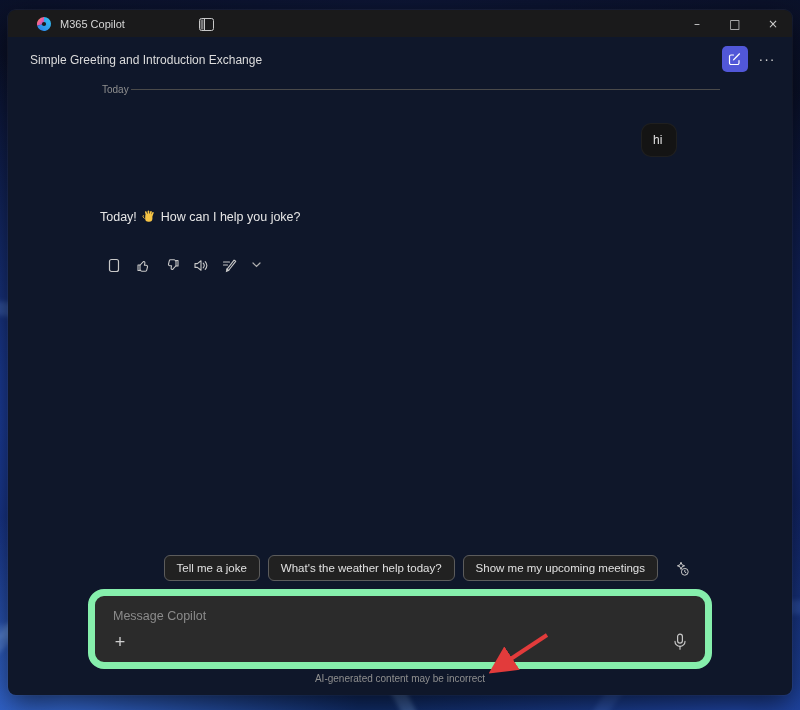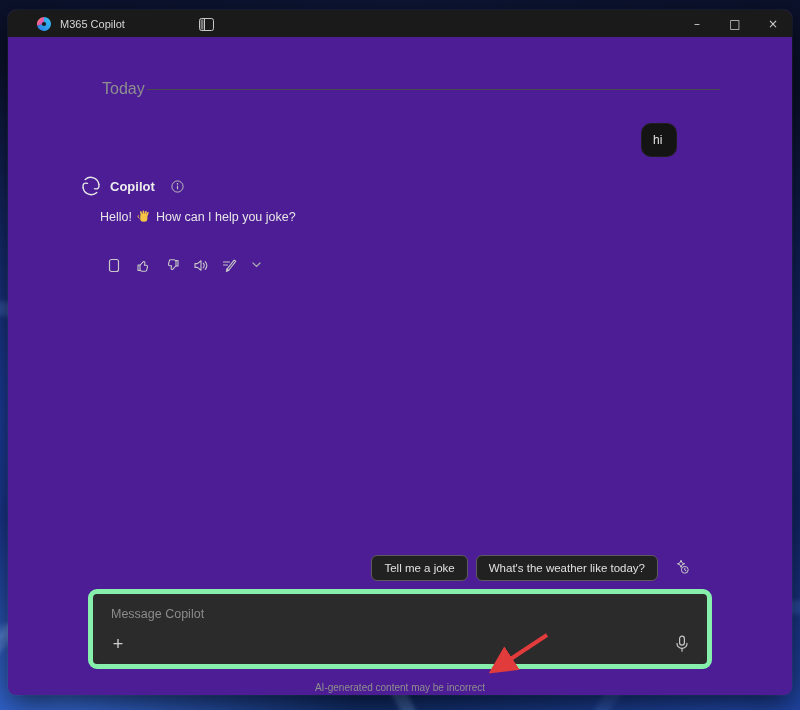--- a/index.html
+++ b/index.html
@@ -15,63 +15,63 @@
       linear-gradient(180deg,#0a1026 0%,#0b1332 45%,#0e1d52 78%,#123070 100%);
     position:relative;
   }
   .ribbon { position:absolute; border-radius:50%; border:14px solid rgba(120,170,255,.18); filter:blur(2px); }
   .r1 { width:340px; height:340px; left:-190px; top:300px; transform:rotate(25deg); border-color:rgba(130,180,255,.22); }
   .r2 { width:520px; height:520px; left:-80px; top:560px; border-color:rgba(150,195,255,.30); }
   .r3 { width:460px; height:460px; left:560px; top:600px; border-color:rgba(90,140,240,.25); }
 
   .window {
     position:absolute; left:8px; top:10px; width:784px; height:685px;
-    background:#4c1d95; border-radius:8px; overflow:hidden;
+    background:#0f172a; border-radius:8px; overflow:hidden;
     box-shadow:0 10px 30px rgba(0,0,0,.65), 0 0 0 1px rgba(255,255,255,.06);
     color:#e6e6e6;
   }
   .titlebar { position:absolute; left:0; top:0; right:0; height:27px; background:#1a1a1b; display:flex; align-items:center; }
   .app-icon { width:16px; height:16px; margin-left:28px; }
   .app-title { font-size:11px; color:#d6d6d6; margin-left:8px; }
   .sidebar-toggle { position:absolute; left:186px; top:5px; width:24px; height:18px; display:flex; align-items:center; justify-content:center; border-radius:4px; }
   .win-controls { position:absolute; right:0; top:0; height:27px; display:flex; }
   .win-btn { width:38px; height:27px; display:flex; align-items:center; justify-content:center; color:#cfcfcf; font-size:12px; font-family:"DejaVu Sans",sans-serif; }
 
   .chat-header { position:absolute; left:0; top:27px; right:0; height:44px; }
   .chat-title { position:absolute; left:22px; top:16px; font-size:12px; color:#dcdcdc; }
   .compose-btn { position:absolute; right:44px; top:9px; width:26px; height:26px; border-radius:5px; background:#5157d8; display:flex; align-items:center; justify-content:center; }
   .more-btn { position:absolute; right:12px; top:9px; width:26px; height:26px; display:flex; align-items:center; justify-content:center; color:#cfcfcf; font-size:14px; letter-spacing:1px; }
 
   .date-divider { position:absolute; left:94px; right:72px; top:73px; height:12px; display:flex; align-items:center; }
-  .date-label { font-size:16px; color:#8f8f8f; margin-right:2px; white-space:nowrap; }
+  .date-label { font-size:10px; color:#8f8f8f; margin-right:2px; white-space:nowrap; }
   .date-line { flex:1; height:1px; background:#4a4a4a; }
 
   .user-bubble { position:absolute; right:115px; top:113px; min-width:36px; height:34px; background:#141414; border:1px solid rgba(255,255,255,.05); border-radius:10px; display:flex; align-items:center; justify-content:flex-start; padding:0 11px; font-size:12px; color:#e2e2e2; }
 
   .assistant-row { position:absolute; left:72px; top:165px; display:flex; align-items:center; gap:8px; }
   .assistant-avatar { width:22px; height:22px; }
   .assistant-name { font-size:13px; font-weight:bold; color:#ededed; }
   .info-icon { width:13px; height:13px; margin-left:8px; }
 
   .assistant-message { position:absolute; left:92px; top:200px; font-size:12.5px; color:#e6e6e6; display:flex; align-items:center; gap:5px; }
 
   .actions-row { position:absolute; left:96px; top:245px; display:flex; align-items:center; gap:9px; }
   .action-btn { width:20px; height:20px; display:flex; align-items:center; justify-content:center; border-radius:4px; }
   .chevron-wrap { width:14px; height:20px; display:flex; align-items:center; justify-content:center; }
 
-  .suggestions-row { position:absolute; right:100px; top:545px; display:flex; gap:8px; }
+  .suggestions-row { position:absolute; right:100px; top:545px; display:flex; align-items:center; gap:8px; }
   .chip { height:26px; border:1px solid #5c5c5c; border-radius:6px; background:#212121; color:#e0e0e0; font-size:11.5px; display:flex; align-items:center; padding:0 12px; white-space:nowrap; }
   .prompt-lib-btn { width:22px; height:22px; margin-left:4px; display:flex; align-items:center; justify-content:center; }
 
-  .composer { position:absolute; left:80px; top:579px; width:624px; height:80px; background:#2b2b2b; border:5px solid #86efac; border-radius:9px;text-align:center; }
+  .composer { position:absolute; left:80px; top:579px; width:624px; height:80px; background:#2b2b2b; border:7px solid #86efac; border-radius:16px;text-align:center; }
   .composer-placeholder { position:absolute; left:18px; top:13px; font-size:12.5px; color:#8b8b8b; }
   .plus-btn { position:absolute; left:14px; bottom:9px; width:22px; height:22px; display:flex; align-items:center; justify-content:center; color:#cfcfcf; font-size:18px; font-weight:300; }
   .mic-btn { position:absolute; right:14px; bottom:9px; width:22px; height:22px; display:flex; align-items:center; justify-content:center; }
 
-  .footer-disclaimer { position:absolute; left:0; right:0; top:663px; text-align:center; font-size:10px; color:#8f8f8f;margin-top:9px; }
+  .footer-disclaimer { position:absolute; left:0; right:0; top:663px; text-align:center; font-size:10px; color:#8f8f8f; }
 
   .annotation-layer { position:absolute; left:0; top:0; width:800px; height:710px; pointer-events:none; }
   svg.icon { display:block; }
 </style>
 </head>
 <body>
 
 <div class="ribbon r1"></div>
 <div class="ribbon r2"></div>
 <div class="ribbon r3"></div>
@@ -105,53 +105,43 @@
         <rect x="1.5" y="1.5" width="3" height="10" fill="#c8c8c8" opacity=".55"></rect>
       </svg>
     </span>
     <div class="win-controls">
       <span class="win-btn">–</span>
       <span class="win-btn">□</span>
       <span class="win-btn">×</span>
     </div>
   </div>
 
+  <div class="chat-header">
+    <span class="chat-title">Simple Greeting and Introduction Exchange</span>
+    <span class="compose-btn">
+      <svg class="icon" width="14" height="14" viewBox="0 0 14 14">
+        <path d="M11 8.5V11a1.5 1.5 0 0 1-1.5 1.5H3A1.5 1.5 0 0 1 1.5 11V4.5A1.5 1.5 0 0 1 3 3h2.5" fill="none" stroke="#fff" stroke-width="1.2" stroke-linecap="round"></path>
+        <path d="M6 8.2 12.2 2l-0.9-0.9L5.2 7.2l-0.4 1.4z" fill="#fff"></path>
+      </svg>
+    </span>
+    <span class="more-btn">···</span>
+  </div>
 
   <div class="date-divider">
     <span class="date-label">Today</span>
     <span class="date-line"></span>
   </div>
 
   <div class="user-bubble">
     <span>hi</span>
   </div>
 
-  <div class="assistant-row">
-    <span class="assistant-avatar">
-      <svg class="icon" width="22" height="22" viewBox="0 0 22 22">
-        <g fill="none" stroke="#e6e6e6" stroke-width="1.4" stroke-linecap="round">
-          <path d="M5.2 4.6A8.2 8.2 0 0 1 18.9 9.4"></path>
-          <path d="M18.9 9.4c.6 3.4-1.2 5.2-4.4 4.2"></path>
-          <path d="M16.8 17.4A8.2 8.2 0 0 1 3.1 12.6"></path>
-          <path d="M3.1 12.6c-.6-3.4 1.2-5.2 4.4-4.2"></path>
-        </g>
-      </svg>
-    </span>
-    <span class="assistant-name">Copilot</span>
-    <span class="info-icon">
-      <svg class="icon" width="13" height="13" viewBox="0 0 13 13">
-        <circle cx="6.5" cy="6.5" r="5.6" fill="none" stroke="#bdbdbd" stroke-width="1"></circle>
-        <circle cx="6.5" cy="3.9" r="0.8" fill="#bdbdbd"></circle>
-        <rect x="5.9" y="5.4" width="1.2" height="4" rx="0.6" fill="#bdbdbd"></rect>
-      </svg>
-    </span>
-  </div>
 
   <div class="assistant-message">
-    <span>Hello!</span>
+    <span>Today!</span>
     <span>
       <svg class="icon" width="14" height="14" viewBox="0 0 14 14">
         <g fill="#f6c445">
           <rect x="3.2" y="3.6" width="7.2" height="8.2" rx="3.2"></rect>
           <rect x="3.4" y="1.2" width="1.7" height="5" rx="0.85" transform="rotate(-14 4.2 3.7)"></rect>
           <rect x="5.6" y="0.6" width="1.7" height="5.4" rx="0.85"></rect>
           <rect x="7.8" y="0.9" width="1.7" height="5.2" rx="0.85" transform="rotate(10 8.6 3.5)"></rect>
           <rect x="9.6" y="1.8" width="1.6" height="4.6" rx="0.8" transform="rotate(22 10.4 4.1)"></rect>
         </g>
         <path d="M2.2 8.2c-1.2-.8-1.6-1.9-1-2.6" fill="none" stroke="#f6c445" stroke-width="1" stroke-linecap="round"></path>
@@ -200,21 +190,22 @@
     </span>
     <span class="chevron-wrap">
       <svg class="icon" width="9" height="6" viewBox="0 0 9 6">
         <path d="M1 1l3.5 3.5L8 1" fill="none" stroke="#b0b0b0" stroke-width="1.2" stroke-linecap="round"></path>
       </svg>
     </span>
   </div>
 
   <div class="suggestions-row">
     <span class="chip">Tell me a joke</span>
-    <span class="chip">What's the weather like today?</span>
+    <span class="chip">What's the weather help today?</span>
+    <span class="chip">Show me my upcoming meetings</span>
     <span class="prompt-lib-btn">
       <svg class="icon" width="17" height="17" viewBox="0 0 17 17">
         <path d="M8 2.2l1 2.6 2.6 1-2.6 1-1 2.6-1-2.6-2.6-1 2.6-1z" fill="none" stroke="#c8c8c8" stroke-width="1"></path>
         <circle cx="11.8" cy="11.8" r="3.4" fill="none" stroke="#c8c8c8" stroke-width="1"></circle>
         <path d="M11.8 10.2v1.8l1.3.8" fill="none" stroke="#c8c8c8" stroke-width="1" stroke-linecap="round"></path>
       </svg>
     </span>
   </div>
 
   <div class="composer">

